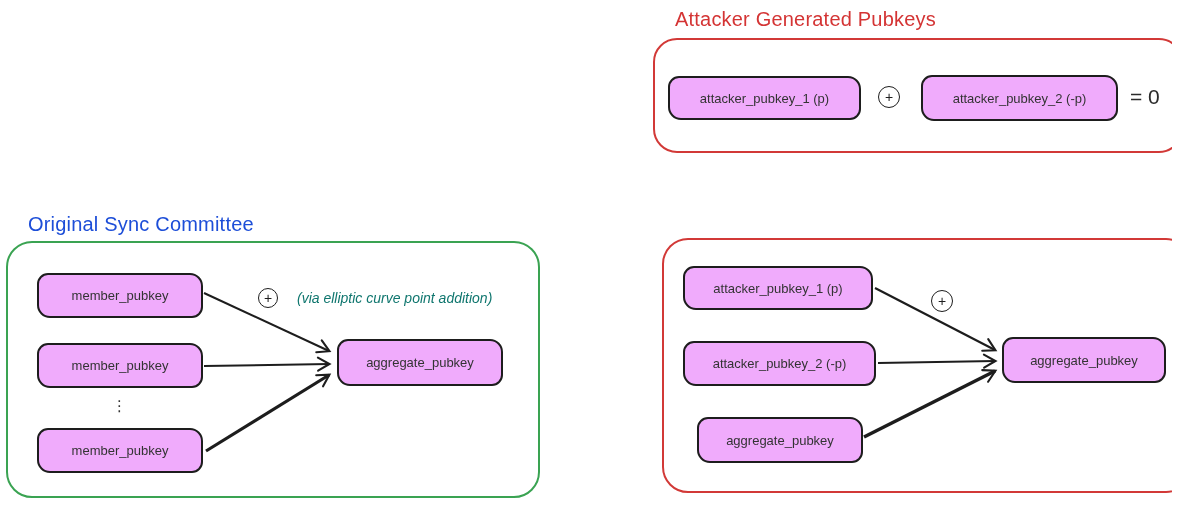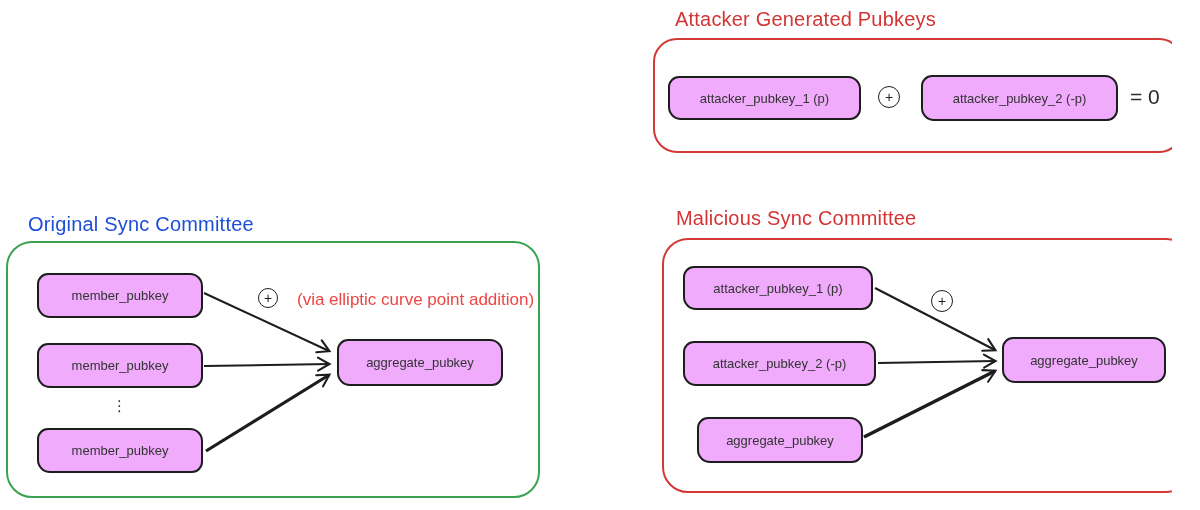--- a/index.html
+++ b/index.html
@@ -50,23 +50,24 @@
     display: flex;
     align-items: center;
     justify-content: center;
     font-size: 14px;
     line-height: 1;
     color: #1d1d1d;
     font-weight: 400;
   }
   .annotation {
     position: absolute;
-    font-size: 17px;
-    color: #ef4444;
+    font-size: 14px;
+    color: #0f766e;
     white-space: nowrap;
+    font-style: italic;
   }
   .result {
     position: absolute;
     font-size: 21px;
     color: #2b2b2b;
     white-space: nowrap;
   }
   .ellipsis-dots {
     position: absolute;
     font-size: 15px;
@@ -110,21 +111,20 @@
   <div class="ellipsis-dots" style="left:112px; top:398px;">⋮</div>
 
   <div class="node" style="left:37px; top:428px; width:166px; height:45px;">member_pubkey</div>
 
   <div class="node" style="left:337px; top:339px; width:166px; height:47px;">aggregate_pubkey</div>
 
   <div class="plus-circle" style="left:258px; top:288px; width:20px; height:20px;">+</div>
 
   <div class="annotation" style="left:297px; top:290px;">(via elliptic curve point addition)</div>
 
-  <div class="section-title red" style="left:676px; top:207px;">Malicious Sync Committee</div>
 
   <div class="panel red" style="left:662px; top:238px; width:530px; height:255px; border-radius:26px;"></div>
 
   <div class="node" style="left:683px; top:266px; width:190px; height:44px;">attacker_pubkey_1 (p)</div>
 
   <div class="node" style="left:683px; top:341px; width:193px; height:45px;">attacker_pubkey_2 (-p)</div>
 
   <div class="node" style="left:697px; top:417px; width:166px; height:46px;">aggregate_pubkey</div>
 
   <div class="node" style="left:1002px; top:337px; width:164px; height:46px;">aggregate_pubkey</div>

